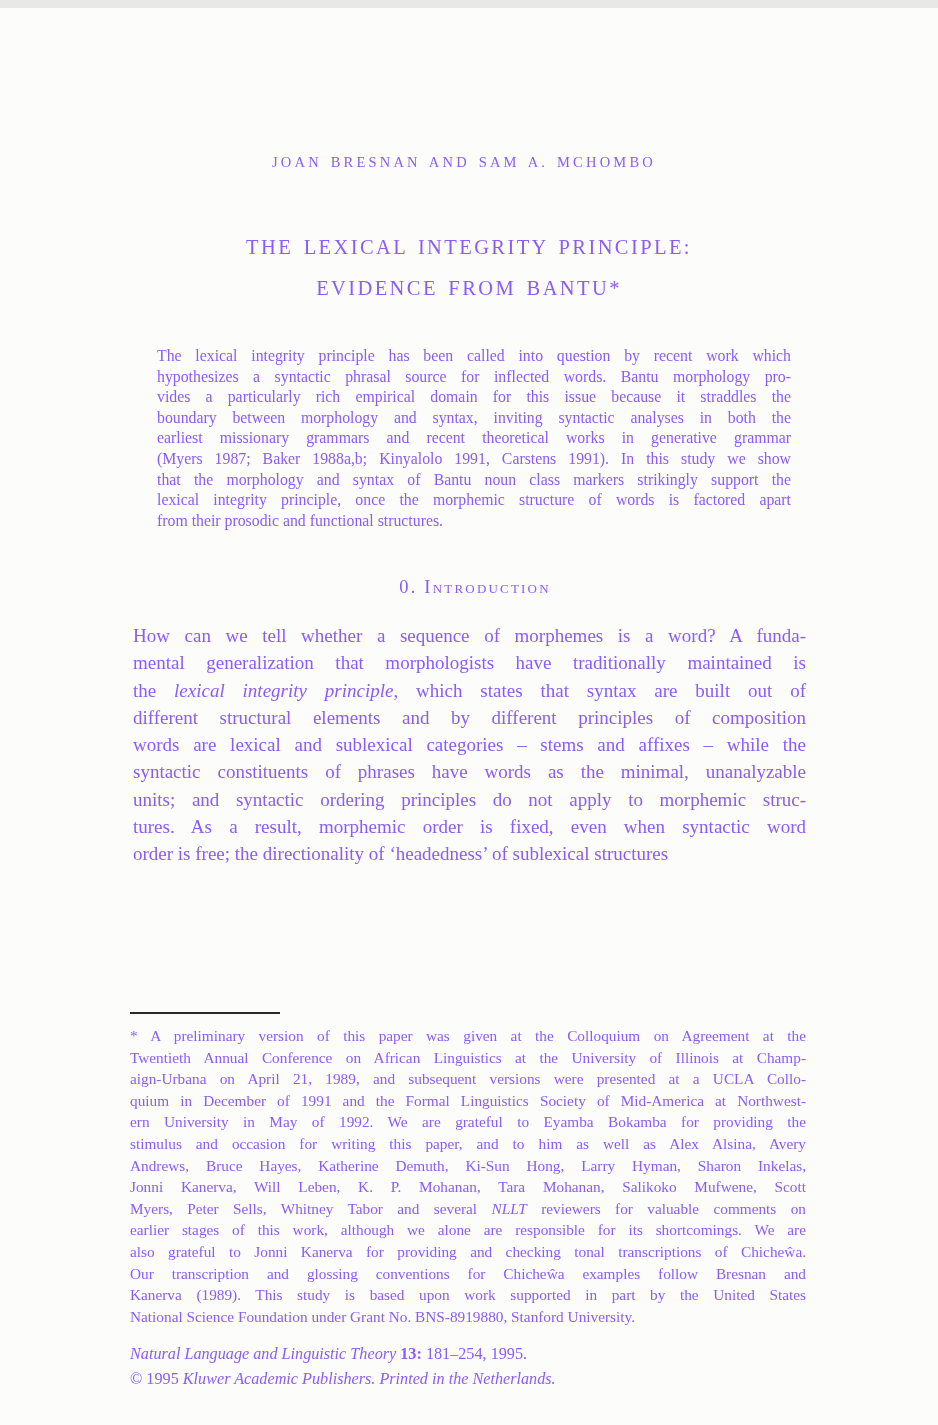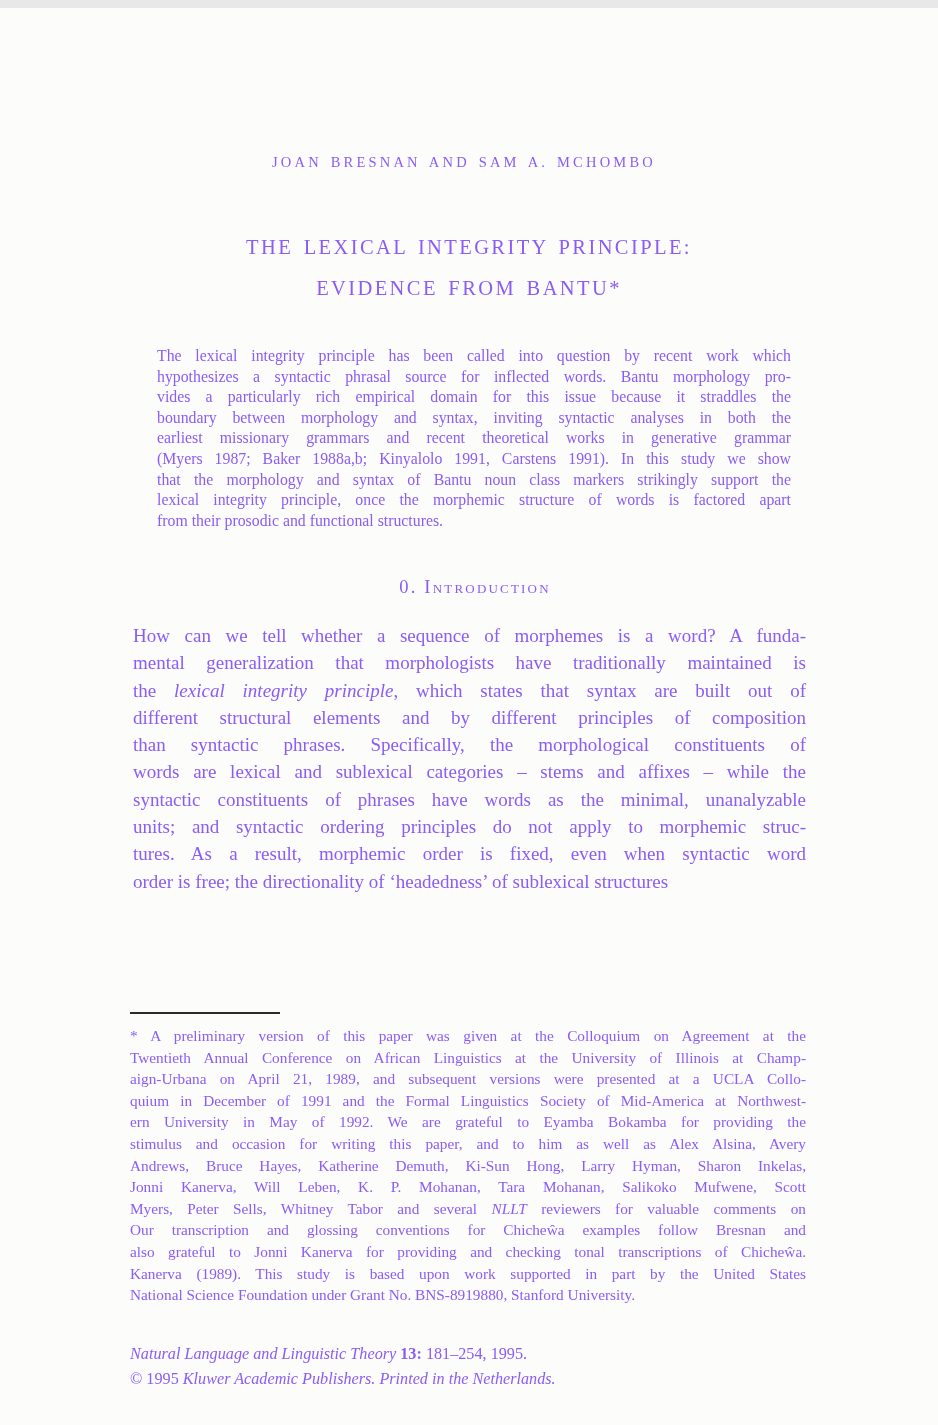--- a/index.html
+++ b/index.html
@@ -120,42 +120,42 @@
     <span>0.</span>
     <span> </span>
     <span>Introduction</span>
   </h2>
 
   <div class="body-par">
       <div class="tline"><span class="">How can we tell whether a sequence of morphemes is a word? A funda-</span></div>
       <div class="tline"><span class="">mental generalization that morphologists have traditionally maintained is</span></div>
       <div class="tline"><span class="">the </span><span class="seg-i ">lexical integrity principle</span><span class="">, which states that syntax are built out of</span></div>
       <div class="tline"><span class="">different structural elements and by different principles of composition</span></div>
-      <div class="tline"><span class="">than syntactic phrases. Specifically, the morphological constituents of</span></div>
       <div class="tline"><span class="">words are lexical and sublexical categories – stems and affixes – while the</span></div>
       <div class="tline"><span class="">syntactic constituents of phrases have words as the minimal, unanalyzable</span></div>
       <div class="tline"><span class="">units; and syntactic ordering principles do not apply to morphemic struc-</span></div>
       <div class="tline"><span class="">tures. As a result, morphemic order is fixed, even when syntactic word</span></div>
       <div class="tline tline-last"><span class="">order is free; the directionality of ‘headedness’ of sublexical structures</span></div>
     </div>
 
   <hr class="fn-rule">
 
   <div class="footnote">
       <div class="tline"><span class="">* A preliminary version of this paper was given at the Colloquium on Agreement at the</span></div>
       <div class="tline"><span class="">Twentieth Annual Conference on African Linguistics at the University of Illinois at Champ-</span></div>
       <div class="tline"><span class="">aign-Urbana on April 21, 1989, and subsequent versions were presented at a UCLA Collo-</span></div>
       <div class="tline"><span class="">quium in December of 1991 and the Formal Linguistics Society of Mid-America at Northwest-</span></div>
       <div class="tline"><span class="">ern University in May of 1992. We are grateful to Eyamba Bokamba for providing the</span></div>
       <div class="tline"><span class="">stimulus and occasion for writing this paper, and to him as well as Alex Alsina, Avery</span></div>
       <div class="tline"><span class="">Andrews, Bruce Hayes, Katherine Demuth, Ki-Sun Hong, Larry Hyman, Sharon Inkelas,</span></div>
       <div class="tline"><span class="">Jonni Kanerva, Will Leben, K. P. Mohanan, Tara Mohanan, Salikoko Mufwene, Scott</span></div>
       <div class="tline"><span class="">Myers, Peter Sells, Whitney Tabor and several </span><span class="seg-i ">NLLT</span><span class=""> reviewers for valuable comments on</span></div>
+      <div class="tline"><span class="">earlier stages of this work, although we alone are responsible for its shortcomings. We are</span></div>
+      <div class="tline"><span class="">also grateful to Jonni Kanerva for providing and checking tonal transcriptions of Chicheŵa.</span></div>
       <div class="tline"><span class="">Our transcription and glossing conventions for Chicheŵa examples follow Bresnan and</span></div>
-      <div class="tline"><span class="">also grateful to Jonni Kanerva for providing and checking tonal transcriptions of Chicheŵa.</span></div>
       <div class="tline"><span class="">Kanerva (1989). This study is based upon work supported in part by the United States</span></div>
       <div class="tline tline-last"><span class="">National Science Foundation under Grant No. BNS-8919880, Stanford University.</span></div>
     </div>
 
   <div class="footer">
       <div class="tline"><span class="seg-i ">Natural Language and Linguistic Theory </span><span class="seg-b">13:</span><span class=""> 181–254, 1995.</span></div>
       <div class="tline tline-last"><span class="">© 1995 </span><span class="seg-i ">Kluwer Academic Publishers. Printed in the Netherlands.</span></div>
     </div>
 
 </div>

